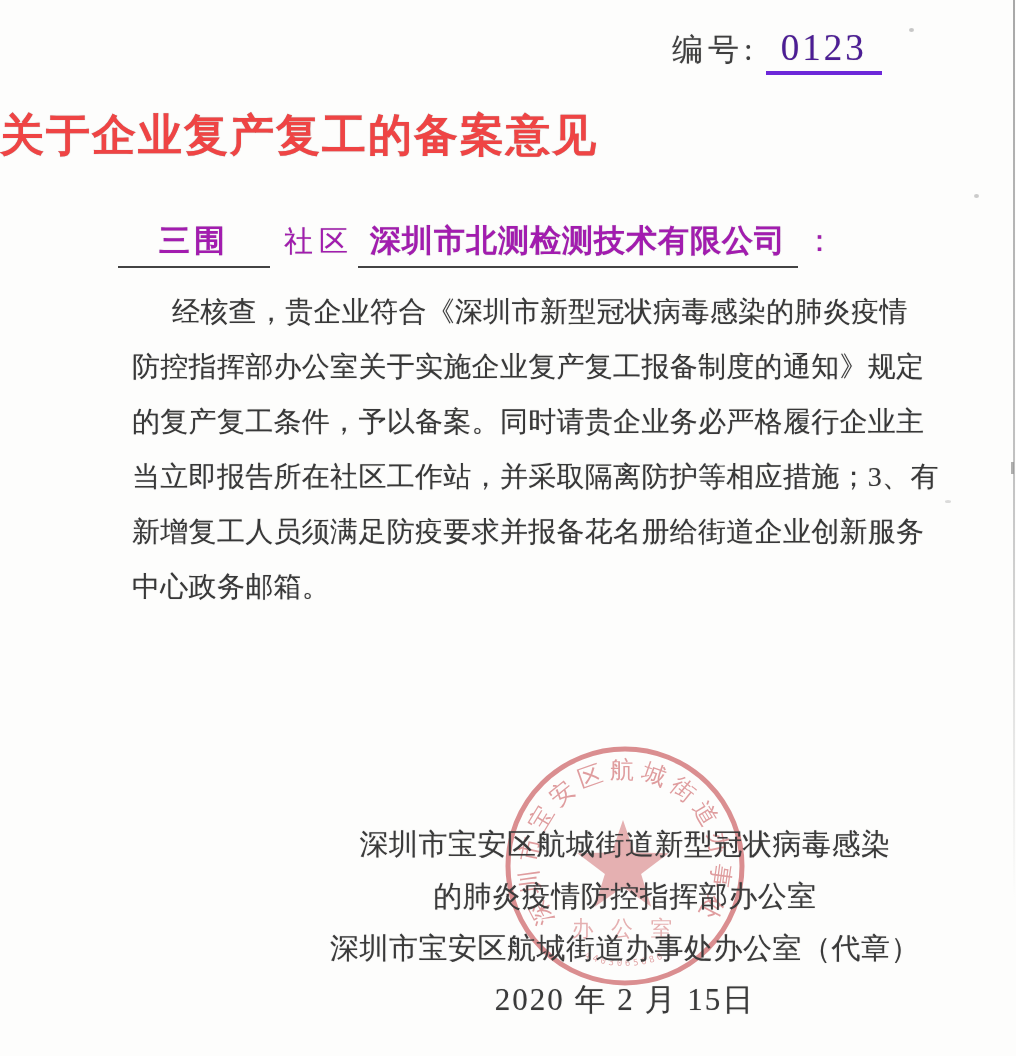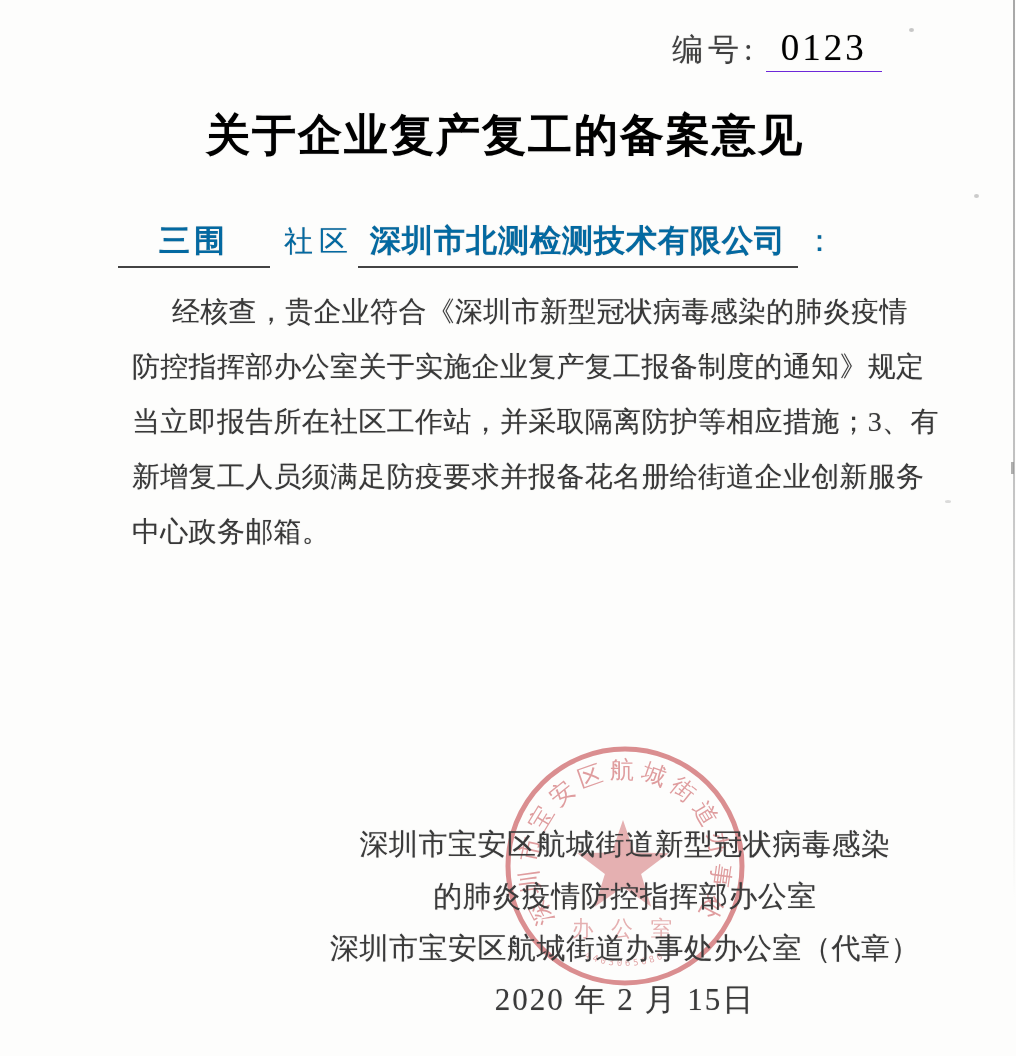--- a/index.html
+++ b/index.html
@@ -12,32 +12,32 @@
   .page{position:absolute;inset:0;}
   
   .number-row{
     position:absolute;top:26px;left:672px;white-space:nowrap;
     font-size:31px;letter-spacing:5px;color:#3f3f3f;
     text-shadow:0 0 1px rgba(70,70,70,.35);
   }
   .number-value{
     display:inline-block;min-width:100px;text-align:center;
     font-size:37px;letter-spacing:3px;margin-left:8px;padding:0 8px 2px 8px;
-    border-bottom:1px solid #6d28d9;vertical-align:baseline;color:#000000;
+    border-bottom:4px solid #6d28d9;vertical-align:baseline;color:#4c1d95;
   }
   
   .doc-title{
-    position:absolute;top:106px;left:0;width:1010px;text-align:center;
-    font-size:44px;font-weight:600;letter-spacing:2px;color:#000000;
+    position:absolute;top:106px;left:0;width:1010px;text-align:left;
+    font-size:44px;font-weight:600;letter-spacing:2px;color:#ef4444;
     text-shadow:0 0 1px rgba(60,60,60,.45);
   }
   
   .addressee{
     position:absolute;top:220px;left:118px;white-space:nowrap;
-    font-size:31px;color:#0369a1;text-shadow:0 0 1px rgba(70,70,70,.35);
+    font-size:31px;color:#a21caf;text-shadow:0 0 1px rgba(70,70,70,.35);
   }
   .fill-line{
     display:inline-block;text-align:center;
     border-bottom:2px solid #434343;padding-bottom:4px;
   }
   .fill-community{width:152px;font-weight:700;letter-spacing:4px;}
   .fill-company{width:440px;font-weight:700;letter-spacing:1px;margin-left:4px;}
   .addr-label{margin-left:14px;letter-spacing:6px;font-size:29px;}
   .addr-colon{margin-left:6px;}
   
@@ -80,20 +80,21 @@
 
   <div class="doc-title">关于企业复产复工的备案意见</div>
 
   <div class="addressee">
     <span class="fill-line fill-community">三围</span><span class="addr-label">社区</span><span class="fill-line fill-company">深圳市北测检测技术有限公司</span><span class="addr-colon">：</span>
   </div>
 
   <div class="body-block">
     <div class="body-line indent">经核查，贵企业符合《深圳市新型冠状病毒感染的肺炎疫情</div>
     <div class="body-line">防控指挥部办公室关于实施企业复产复工报备制度的通知》规定</div>
+    <div class="body-line">的复产复工条件，予以备案。同时请贵企业务必严格履行企业主</div>
     <div class="body-line">当立即报告所在社区工作站，并采取隔离防护等相应措施；3、有</div>
     <div class="body-line">新增复工人员须满足防疫要求并报备花名册给街道企业创新服务</div>
     <div class="body-line">中心政务邮箱。</div>
   </div>
 
   <svg class="stamp" viewBox="0 0 252 252" xmlns="http://www.w3.org/2000/svg">
     <defs>
       <path id="arcTop" d="M 49.8 170 A 88 88 0 1 1 202.2 170" fill="none"></path>
       <path id="arcBottom" d="M 30 154 A 100 100 0 0 0 222 154" fill="none"></path>
     </defs>

